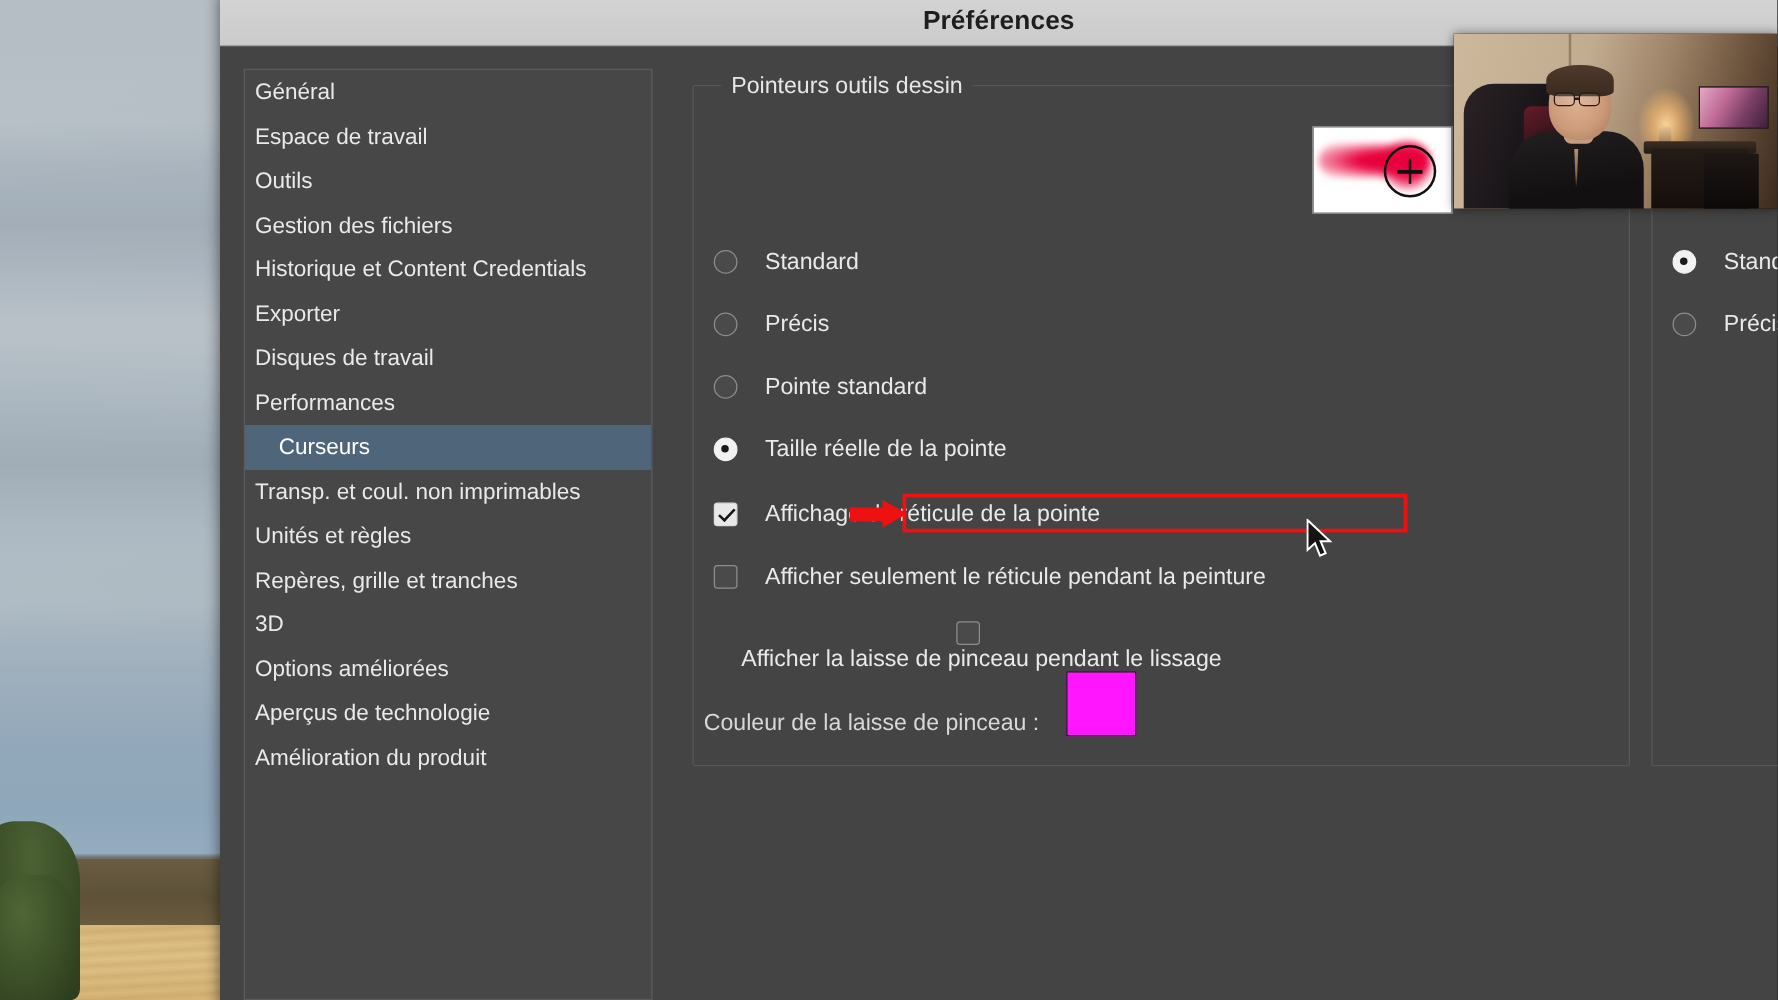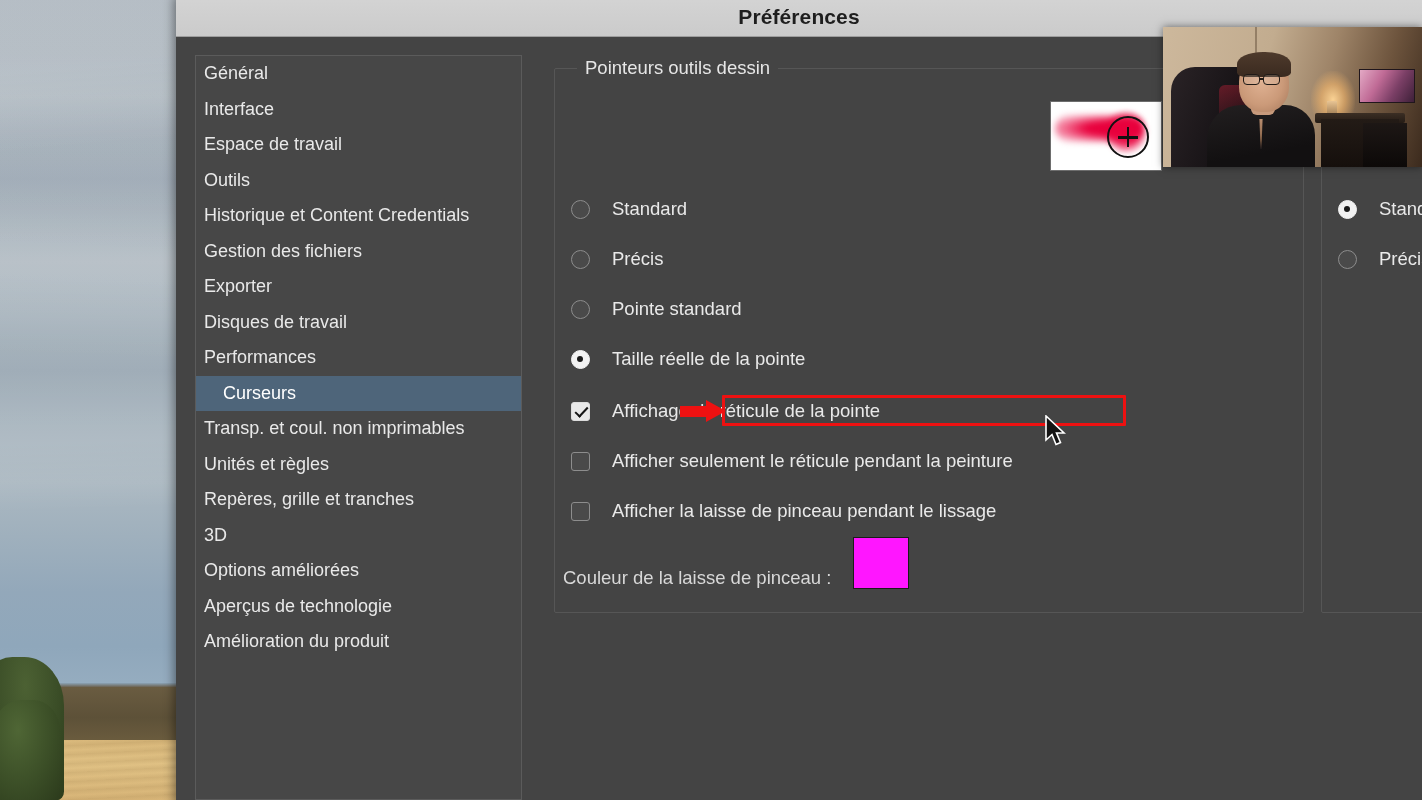--- a/index.html
+++ b/index.html
@@ -340,25 +340,24 @@
     <div class="canvas-edge"></div>
   </div>
 
   <div class="dialog">
 
     <div class="dialog-titlebar"></div>
     <div class="dialog-title">Préférences</div>
 
     <div class="sidebar" id="sidebar-list">
         <div class="side-item"><span>Général</span></div>
-        <div class="side-item"><span>Interface</span></div>
         <div class="side-item"><span>Espace de travail</span></div>
         <div class="side-item"><span>Outils</span></div>
+        <div class="side-item"><span>Gestion des fichiers</span></div>
         <div class="side-item"><span>Historique et Content Credentials</span></div>
-        <div class="side-item"><span>Gestion des fichiers</span></div>
         <div class="side-item"><span>Exporter</span></div>
         <div class="side-item"><span>Disques de travail</span></div>
         <div class="side-item"><span>Performances</span></div>
         <div class="side-item selected"><span>Curseurs</span></div>
         <div class="side-item"><span>Transp. et coul. non imprimables</span></div>
         <div class="side-item"><span>Unités et règles</span></div>
         <div class="side-item"><span>Repères, grille et tranches</span></div>
         <div class="side-item"><span>3D</span></div>
         <div class="side-item"><span>Options améliorées</span></div>
         <div class="side-item"><span>Aperçus de technologie</span></div>
@@ -396,21 +395,21 @@
         </div>
       <div id="paint-checks">
           <div class="opt-row" style="left: 16px; top: 328px;">
             <span class="checkbox checked"></span>
             <span class="opt-label">Affichage du réticule de la pointe</span>
           </div>
           <div class="opt-row" style="left: 16px; top: 378px;">
             <span class="checkbox"></span>
             <span class="opt-label">Afficher seulement le réticule pendant la peinture</span>
           </div>
-          <div class="opt-row" style="left: 16px; top: 428px;">
+          <div class="opt-row" style="left: 16px; top: 428px; flex-direction: column;">
             <span class="checkbox"></span>
             <span class="opt-label">Afficher la laisse de pinceau pendant le lissage</span>
           </div>
         </div>
 
       <div class="swatch-row">
         <span class="swatch-label">Couleur de la laisse de pinceau :</span>
         <span class="swatch" title="#ff16ff"></span>
       </div>
     </div>

